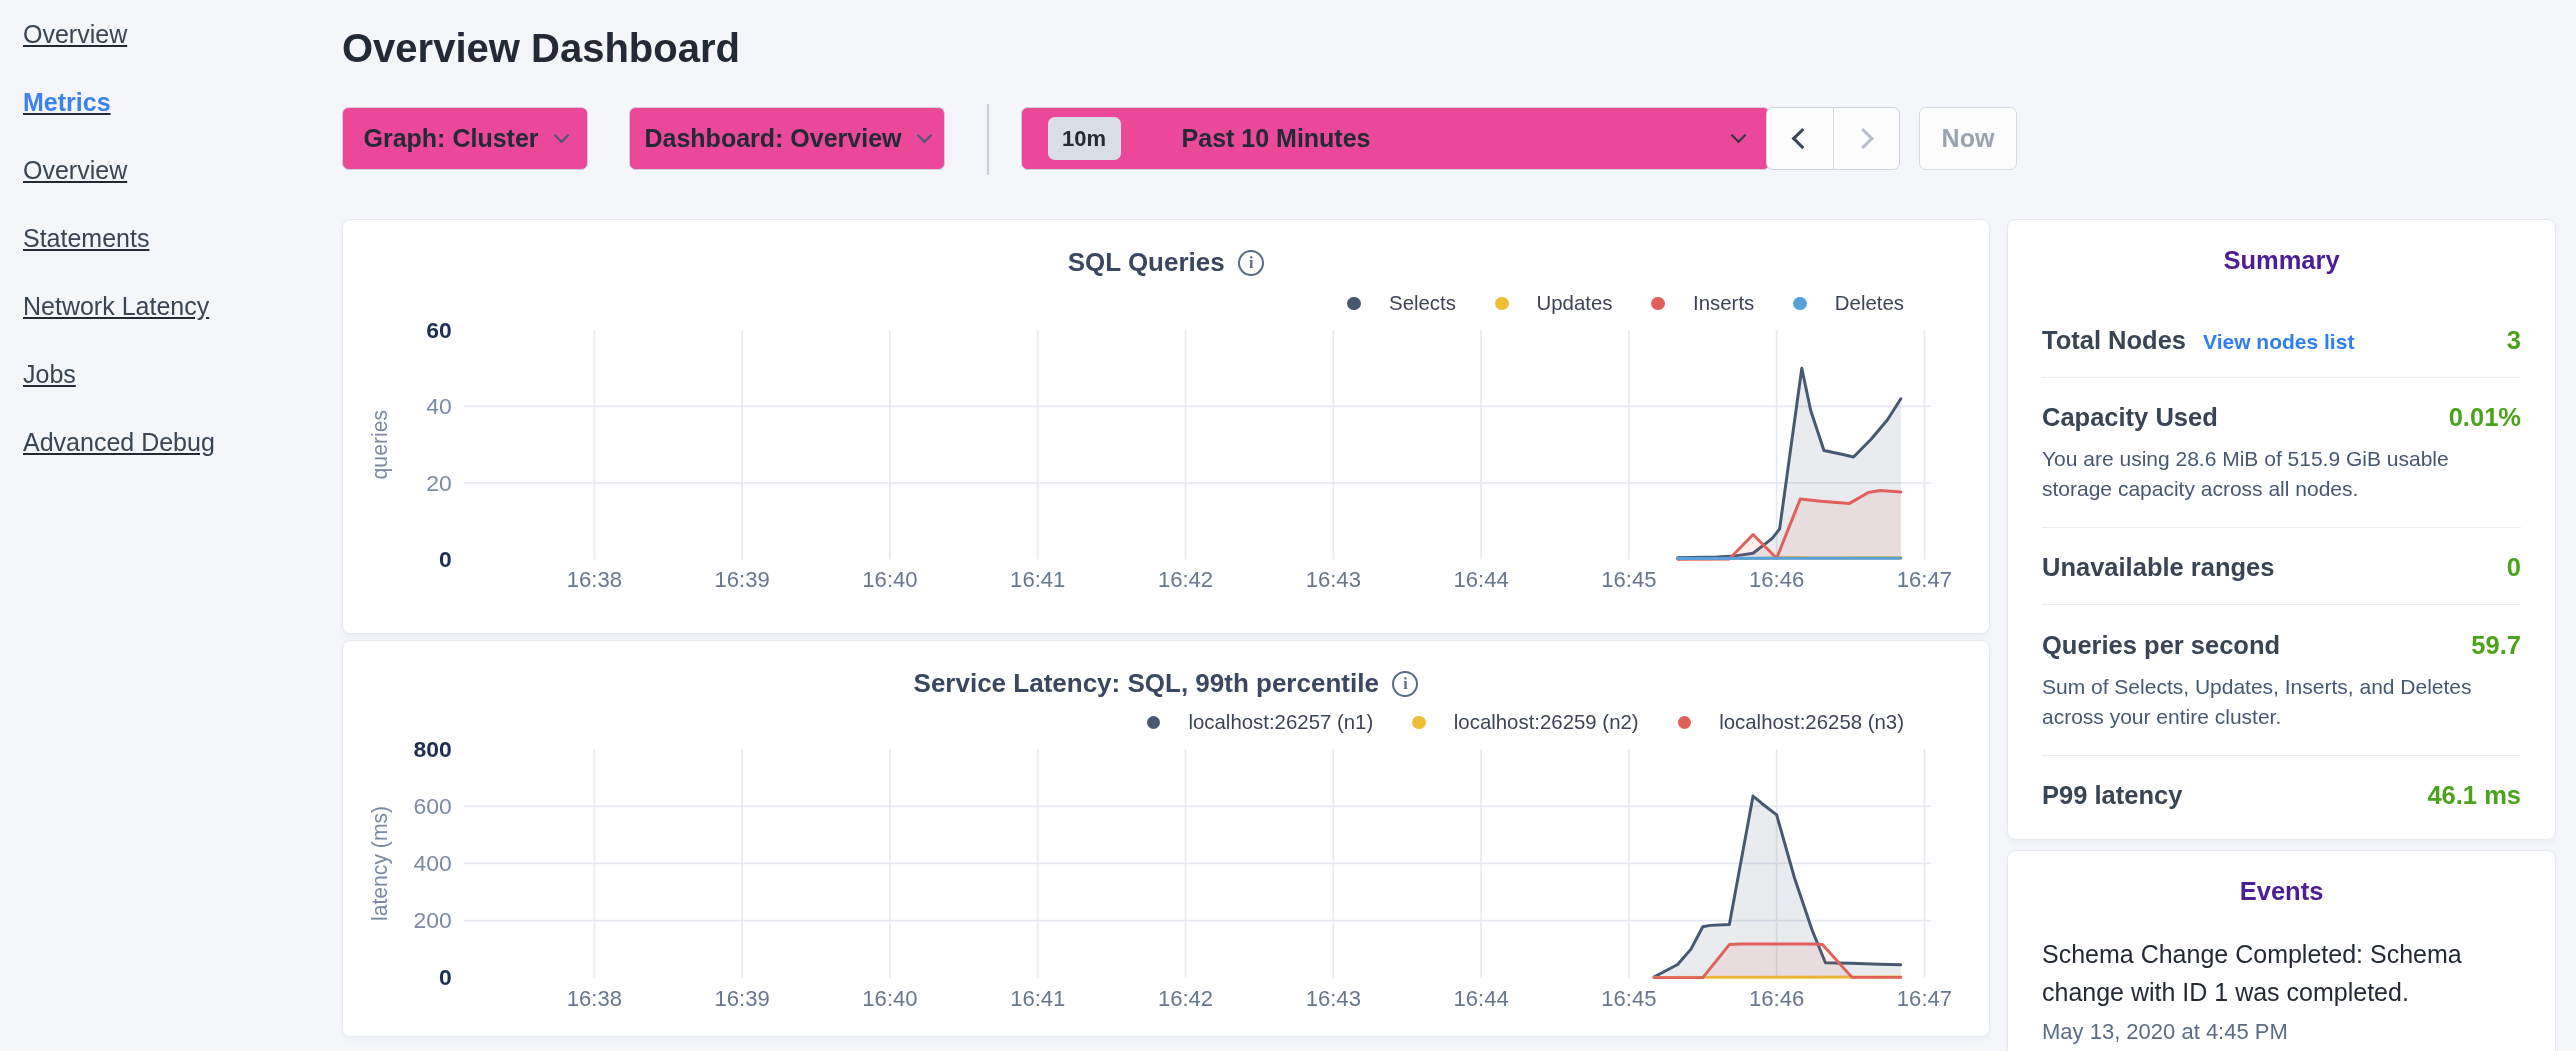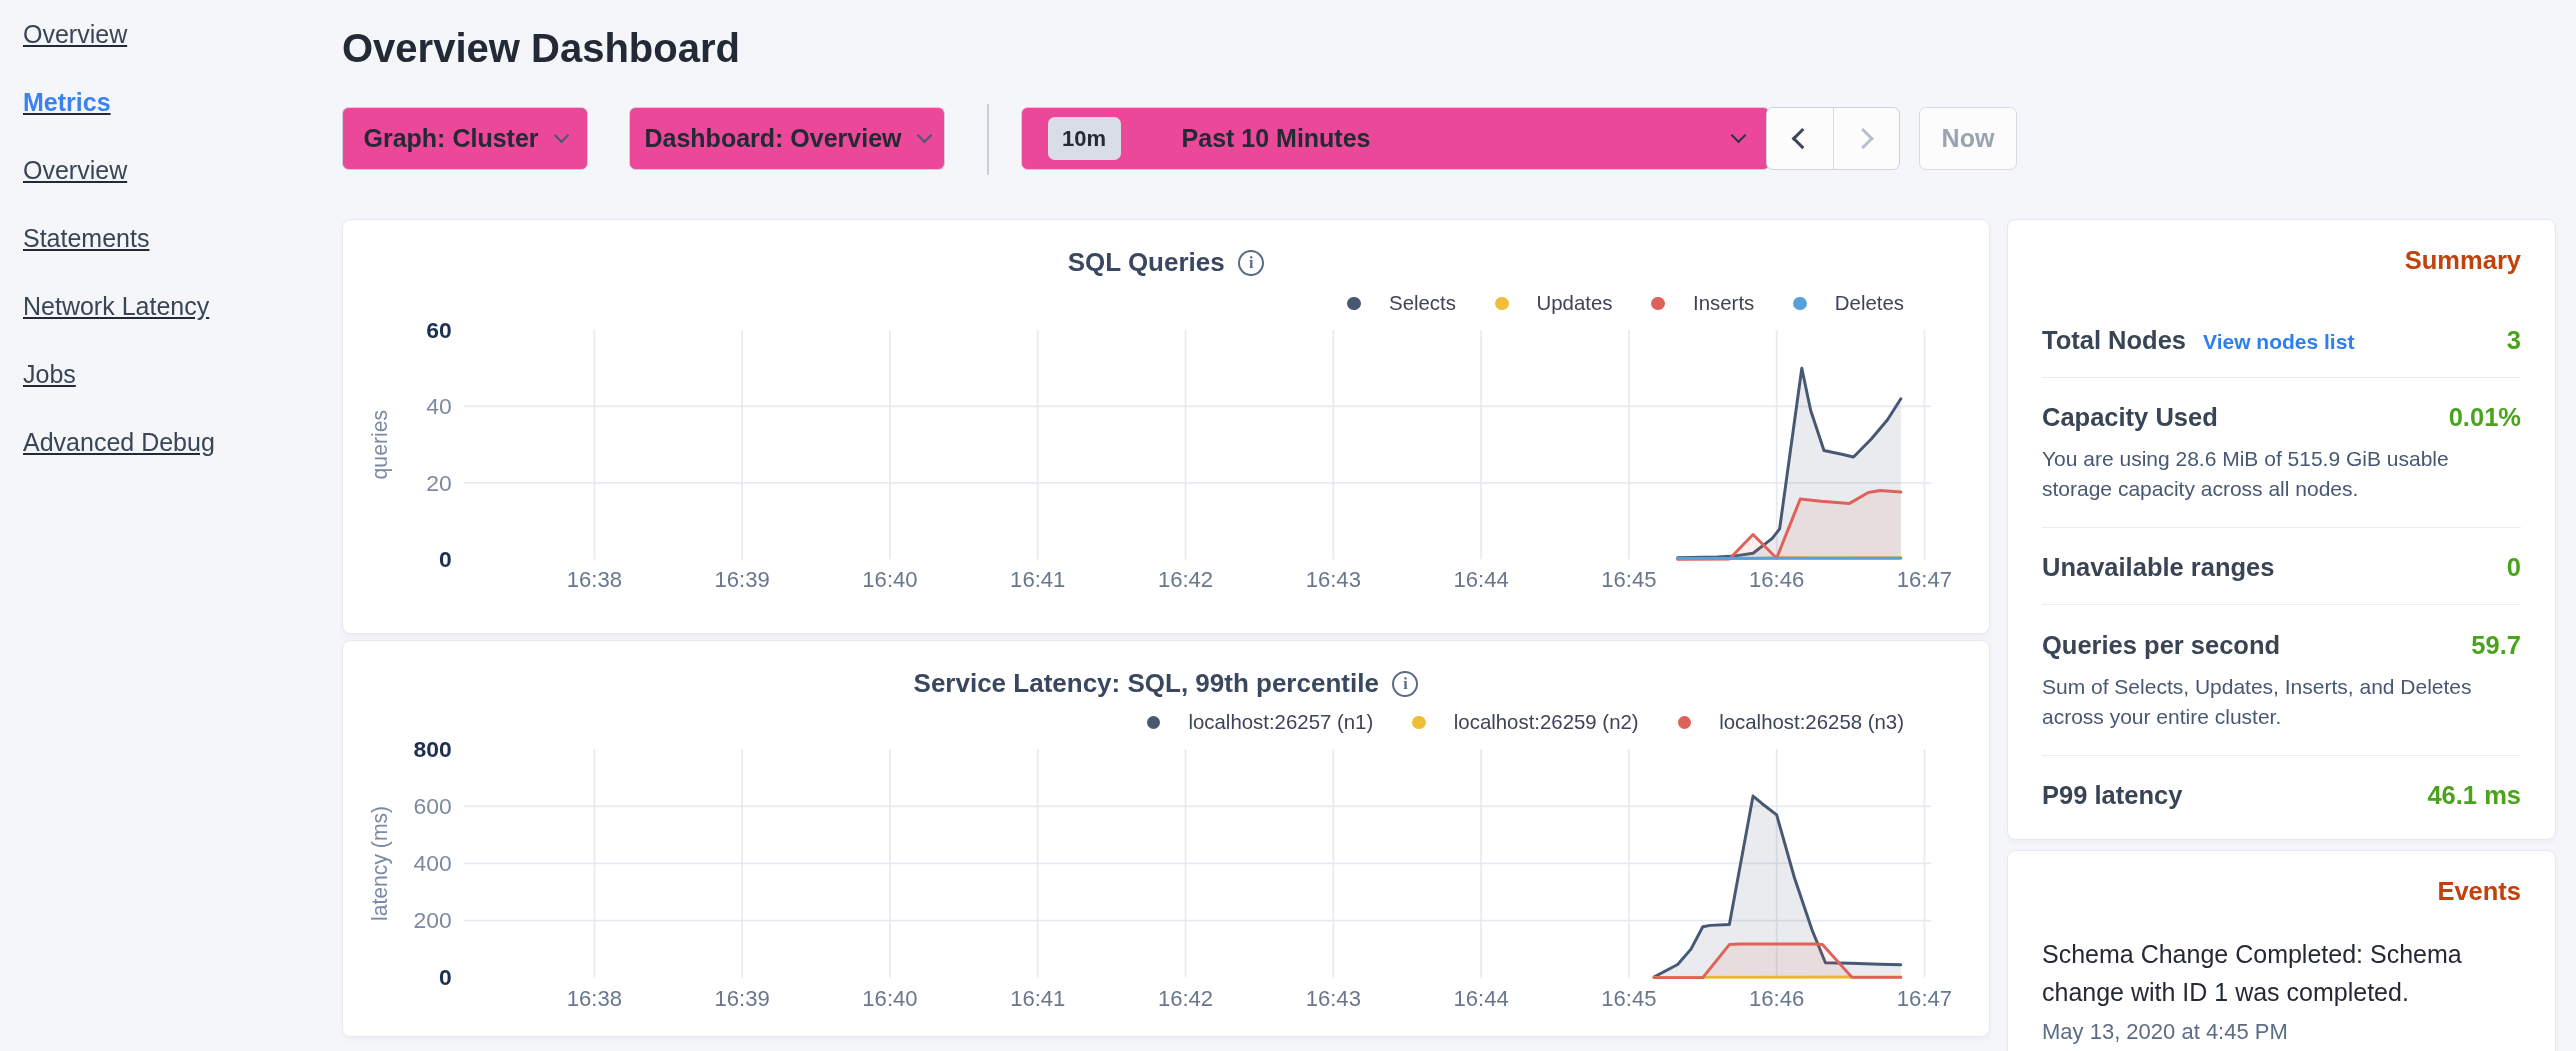--- a/index.html
+++ b/index.html
@@ -55,21 +55,21 @@
                font-family:"Liberation Serif", serif; cursor:pointer; flex:0 0 auto; }
   .legend { position:absolute; right:85px; display:flex; align-items:center; gap:39px; }
   #chart1 .legend { top:72px; }
   #chart2 .legend { top:70px; }
   .legend-item { display:flex; align-items:center; gap:28px; font-size:20.4px; color:#3c4558; }
   .legend-dot { width:13.6px; height:13.6px; border-radius:50%; }
   .plot-svg { position:absolute; left:0; top:0; width:100%; height:100%; }
   .plot-svg text { font-family:"Liberation Sans", sans-serif; }
 
   
-  .panel-title { text-align:right; padding-top:25.5px; font-size:25.5px; font-weight:700; color:#c2410c; }
+  .panel-title { text-align:center; padding-top:25.5px; font-size:25.5px; font-weight:700; color:#4c1d95; }
   .sum-rows { margin-top:25.5px; }
   .sum-row { padding:25.5px 0 22px; border-bottom:1.7px solid #e9ecf1; }
   .sum-row:last-child { border-bottom:none; }
   .sum-head { display:flex; align-items:baseline; }
   .sum-label { font-size:25.5px; font-weight:700; color:#394455; }
   .sum-link { font-size:21px; font-weight:700; color:#2d7ff0; margin-left:17px; cursor:pointer; }
   .sum-value { margin-left:auto; font-size:25.5px; font-weight:700; color:#4aa31a; white-space:nowrap; }
   .sum-sub { margin-top:12px; font-size:21px; color:#475872; line-height:1.45; }
   .event-item { margin-top:29px; }
   .event-text { font-size:25px; color:#242a35; line-height:1.55; width:451px; }

